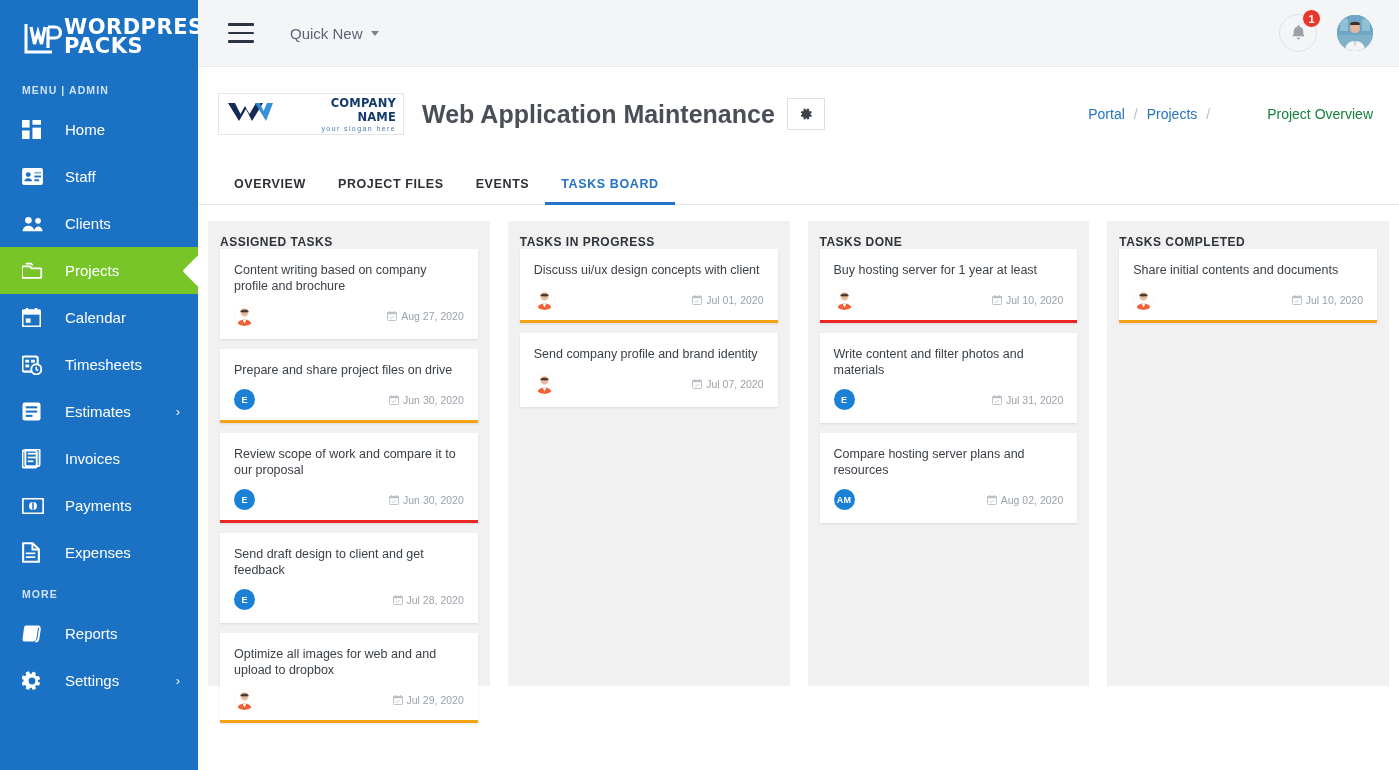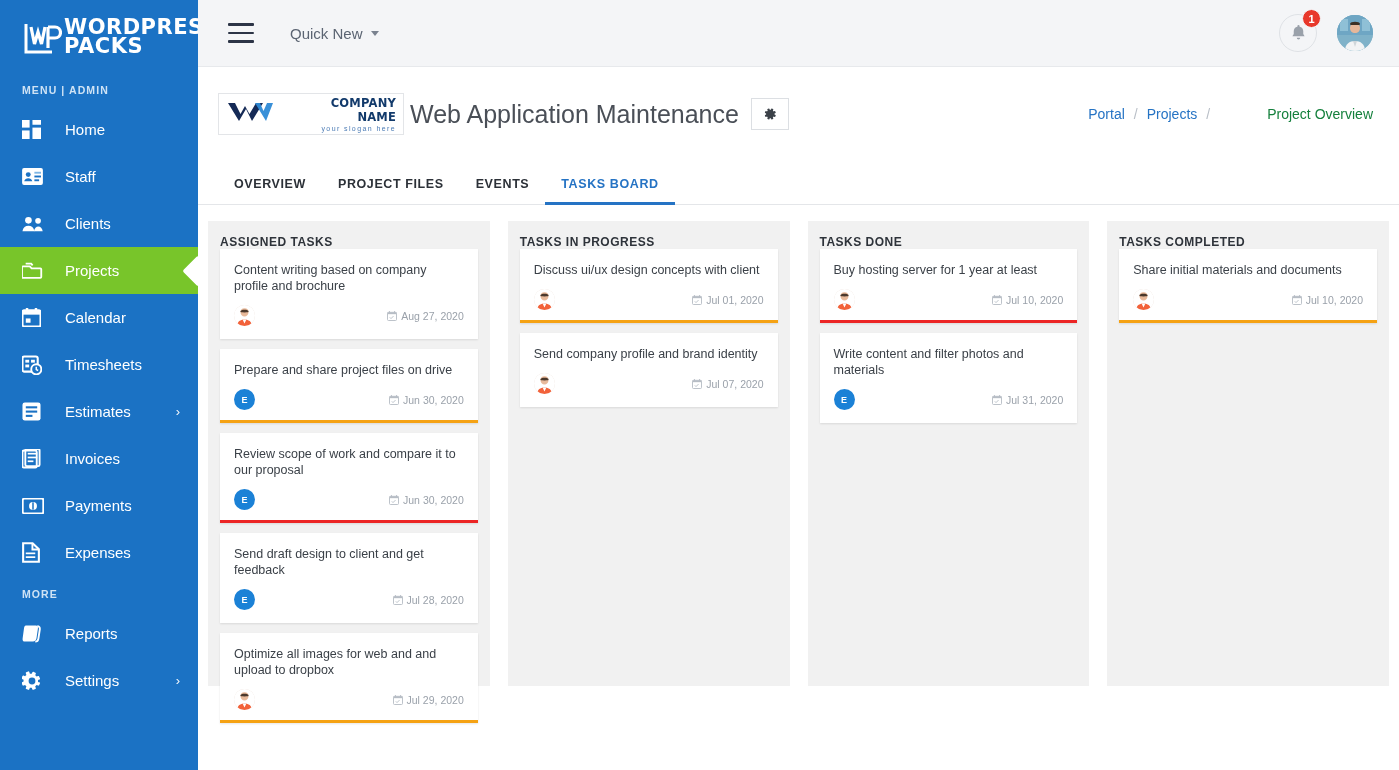--- a/index.html
+++ b/index.html
@@ -170,22 +170,22 @@
   .proj-logo .ltext { margin-left: 4px; }
   .proj-logo .lname {
     color: #123a6b; font-weight: 700; font-size: 11.5px; letter-spacing: .2px;
     font-family: "DejaVu Sans", sans-serif;
   }
   .proj-logo .lslogan {
     color: #4b7bb5; font-size: 7px; letter-spacing: 1.4px;
     margin-top: 1px;
   }
   .proj-title {
-    font-size: 25px; color: #4a4f57; font-weight: 400;
-    margin-left: 6px; white-space: nowrap;
+    font-size: 25px; color: #4a4f57; font-weight: 700;
+    margin-left: 18px; white-space: nowrap;
   }
   .gear-btn {
     margin-left: 12px;
     width: 38px; height: 32px;
     border: 1px solid #dcdfe3; background: #fff;
     display: flex; align-items: center; justify-content: center;
     cursor: pointer;
   }
   .breadcrumb {
     margin-left: auto;
@@ -679,25 +679,41 @@
                   <rect x="0.6" y="1.6" width="10.8" height="9.8" rx="1.2" fill="none" stroke="#b7bdc5" stroke-width="1.1"></rect>
                   <rect x="0.6" y="1.6" width="10.8" height="2.2" fill="#b7bdc5"></rect>
                   <rect x="2.4" y="0.2" width="1.2" height="2.4" fill="#b7bdc5"></rect>
                   <rect x="8.4" y="0.2" width="1.2" height="2.4" fill="#b7bdc5"></rect>
                   <path d="M3.4 7.6l1.4 1.5 3-3" fill="none" stroke="#b7bdc5" stroke-width="1.1"></path>
                 </svg>
                 <span>Jul 31, 2020</span>
               </div>
             </div>
           </div>
+          <div class="card b-none">
+            <div class="card-title">Compare hosting server plans and resources</div>
+            <div class="card-foot">
+              <div class="av initial">AM</div>
+              <div class="card-date">
+                <svg class="cal-ic" width="10" height="10" viewBox="0 0 12 12">
+                  <rect x="0.6" y="1.6" width="10.8" height="9.8" rx="1.2" fill="none" stroke="#b7bdc5" stroke-width="1.1"></rect>
+                  <rect x="0.6" y="1.6" width="10.8" height="2.2" fill="#b7bdc5"></rect>
+                  <rect x="2.4" y="0.2" width="1.2" height="2.4" fill="#b7bdc5"></rect>
+                  <rect x="8.4" y="0.2" width="1.2" height="2.4" fill="#b7bdc5"></rect>
+                  <path d="M3.4 7.6l1.4 1.5 3-3" fill="none" stroke="#b7bdc5" stroke-width="1.1"></path>
+                </svg>
+                <span>Aug 02, 2020</span>
+              </div>
+            </div>
+          </div>
         </div>
         <div class="column">
           <div class="col-title">TASKS COMPLETED</div>
           <div class="card b-orange">
-            <div class="card-title">Share initial materials and documents</div>
+            <div class="card-title">Share initial contents and documents</div>
             <div class="card-foot">
               <div class="av photo"><svg width="21" height="21" viewBox="0 0 21 21">
                   <rect width="21" height="21" fill="#ffffff"></rect>
                   <path d="M10.5 3.2a4 4 0 0 1 4 4c0 2.4-1.8 4.2-4 4.2s-4-1.8-4-4.2a4 4 0 0 1 4-4z" fill="#e8b99a"></path>
                   <path d="M6.4 6.6c0-2.6 8.2-2.6 8.2 0 0 .8-.9.8-4.1.8s-4.1 0-4.1-.8z" fill="#4a382c"></path>
                   <path d="M3.2 21c0-4.4 3.1-6.5 7.3-6.5s7.3 2.1 7.3 6.5z" fill="#f2623a"></path>
                   <path d="M8.6 14.6h3.8l-1.9 4z" fill="#ffffff"></path>
                 </svg></div>
               <div class="card-date">
                 <svg class="cal-ic" width="10" height="10" viewBox="0 0 12 12">

